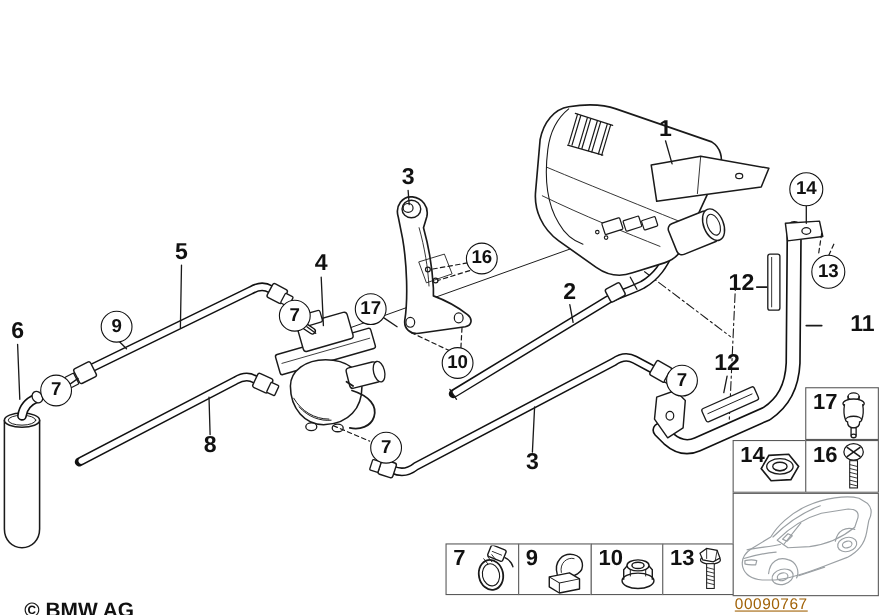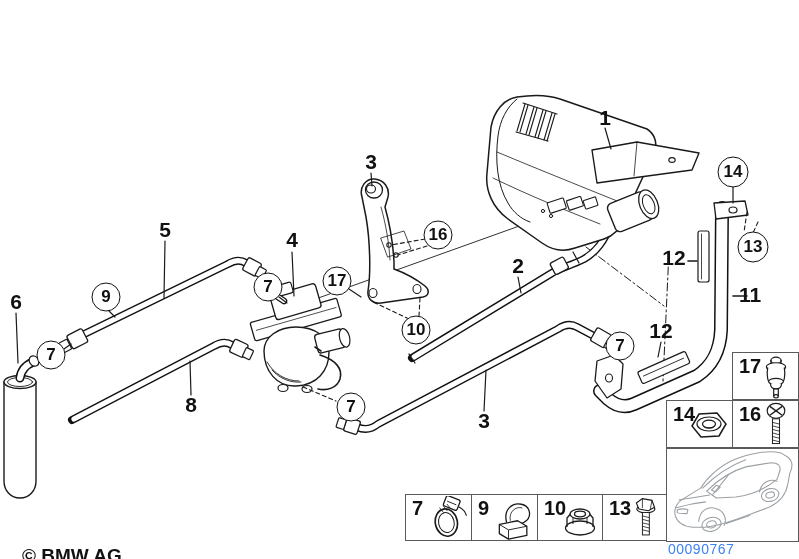--- a/index.html
+++ b/index.html
@@ -10,21 +10,21 @@
        transform:translate(-50%,-50%);white-space:nowrap;line-height:1;}
   .circ{position:absolute;z-index:4;width:29px;height:29px;box-sizing:border-box;
         border:1.6px solid #111;border-radius:50%;background:#fff;
         font-weight:bold;font-size:17px;line-height:25px;text-align:center;
         transform:translate(-50%,-50%);}
   .circ.big{width:31px;height:31px;line-height:27px;}
   .box{position:absolute;z-index:3;box-sizing:border-box;border:1px solid #5a5a5a;background:#fff;}
   .box .num{position:absolute;left:6px;top:3px;font-weight:bold;font-size:20px;line-height:1;}
   .box svg{position:absolute;}
   .copyright{position:absolute;z-index:4;left:22px;top:545px;font-size:19px;font-weight:bold;}
-  .imgno{position:absolute;z-index:4;left:668px;top:541px;font-size:14px;color:#3b82f6;letter-spacing:.5px;}
+  .imgno{position:absolute;z-index:4;left:668px;top:541px;font-size:14px;color:#a16207;letter-spacing:.5px;text-decoration:underline;}
 </style>
 </head>
 <body>
 
 <div class="stage">
 
   <svg class="art" width="799" height="559" viewBox="0 0 799 559" fill="none" stroke="#1a1a1a" stroke-linecap="round" stroke-linejoin="round">
 
     <line x1="617" y1="191" x2="296" y2="306" stroke-width="0.9"></line>
     <line x1="586" y1="247" x2="664" y2="306" stroke-width="1" stroke-dasharray="8 3 2 3"></line>
@@ -193,21 +193,21 @@
     </g>
   </svg>
 
   <div class="lbl" style="left:605px;top:117px">1</div>
   <div class="lbl" style="left:518px;top:265px">2</div>
   <div class="lbl" style="left:484px;top:420px">3</div>
   <div class="lbl" style="left:292px;top:239px">4</div>
   <div class="lbl" style="left:165px;top:229px">5</div>
   <div class="lbl" style="left:16px;top:301px">6</div>
   <div class="lbl" style="left:191px;top:404px">8</div>
-  <div class="lbl" style="left:750px;top:294px">11</div>
+  <div class="lbl" style="left:784px;top:294px">11</div>
   <div class="lbl" style="left:674px;top:257px">12</div>
   <div class="lbl" style="left:661px;top:330px">12</div>
   <div class="lbl" style="left:371px;top:161px">3</div>
 
   <div class="circ" style="left:51px;top:355px">7</div>
   <div class="circ" style="left:268px;top:287px">7</div>
   <div class="circ" style="left:620px;top:346px">7</div>
   <div class="circ" style="left:351px;top:407px">7</div>
   <div class="circ" style="left:106px;top:297px">9</div>
   <div class="circ" style="left:416px;top:330px">10</div>

